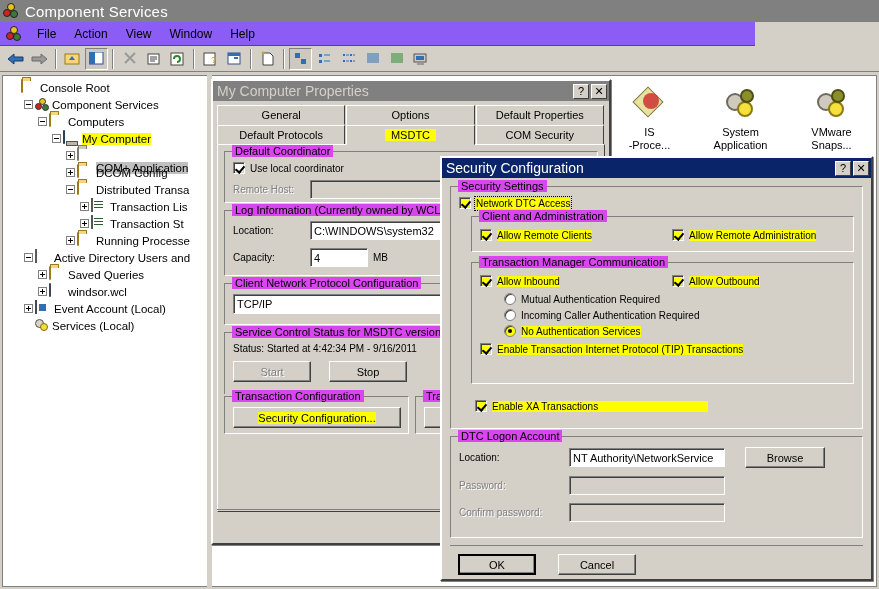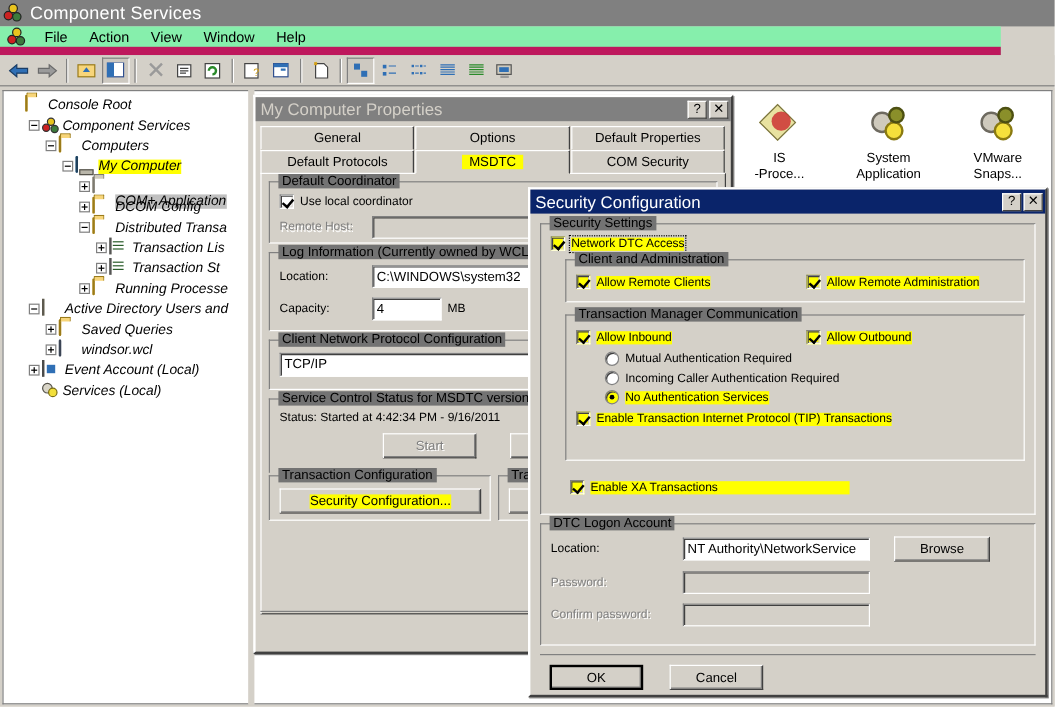--- a/index.html
+++ b/index.html
@@ -24,24 +24,24 @@
     background: #808080;
     display: flex; align-items: center;
     padding-left: 3px;
   }
   .main-title-text {
     color: #ffffff; font-size: 15px; margin-left: 6px; letter-spacing: .2px;
   }
 
   
   .menubar {
-    position: absolute; left: 0; top: 22px; width: 834px; height: 24px;
-    background: #86efac;
+    position: absolute; left: 0; top: 22px; width: 755px; height: 24px;
+    background: #8b5cf6;
     display: flex; align-items: center;
-    border-bottom: 7px solid #be185d;
+    border-bottom: 1px solid #be185d;
     padding-left: 2px;
   }
   .menu-item {
     padding: 3px 9px; font-size: 12px; color: #000;
     white-space: nowrap;
   }
 
   
   .toolbar {
     position: absolute; left: 0; top: 46px; width: 879px; height: 26px;
@@ -66,21 +66,20 @@
   .console-body {
     position: absolute; left: 0; top: 73px; width: 879px; height: 516px;
     background: #d4d0c8;
   }
   .tree-pane {
     position: absolute; left: 2px; top: 2px; width: 205px; height: 512px;
     background: #ffffff;
     border: 1px solid #808080;
     border-right: none;
     overflow: hidden;
-    font-style: italic;
   }
   .splitter {
     position: absolute; left: 207px; top: 2px; width: 5px; height: 512px;
     background: #d4d0c8;
   }
   .list-pane {
     position: absolute; left: 212px; top: 2px; width: 665px; height: 512px;
     background: #ffffff;
     border: 1px solid #808080;
     border-left: none;
@@ -202,21 +201,21 @@
     border: 1px solid; border-color: #ffffff #404040 #404040 #ffffff;
     margin: -1px 4px 0 4px; padding: 6px;
     background: #d4d0c8; position: relative;
   }
 
   
   .group { border: 1px solid #808080; border-right-color: #ffffff;
            border-bottom-color: #ffffff;
            margin: 0 0 7px 0; padding: 10px 8px 8px 8px; position: relative; }
   .group > .legend {
-    position: absolute; top: -7px; left: 7px; background: #737373;
+    position: absolute; top: -7px; left: 7px; background: #d946ef;
     padding: 0 3px; font-size: 11px; color: #000; white-space: nowrap; text-align: center;
   }
 
   
   .chk { width: 12px; height: 12px; background: #ffffff;
          border: 1px solid; border-color: #808080 #ffffff #ffffff #808080;
          box-shadow: inset 1px 1px 0 #404040, inset -1px -1px 0 #d4d0c8;
          position: relative; flex: none; }
   .chk.on::after {
     content: ""; position: absolute; left: 3px; top: 1px;
@@ -655,21 +654,21 @@
       </div>
 
       <div class="group" style="height:42px;">
         <span class="legend">Client Network Protocol Configuration</span>
         <div class="field" style="width:355px;height:20px;">TCP/IP</div>
       </div>
 
       <div class="group" style="height:62px; border-bottom:none; margin-bottom:2px;">
         <span class="legend">Service Control Status for MSDTC version</span>
         <div class="lbl" style="margin-bottom:7px;">Status: Started at 4:42:34 PM - 9/16/2011</div>
-        <div style="display:flex; gap:28px;justify-content:center;">
+        <div style="display:flex; gap:18px;">
           <span class="btn disabled" style="width:78px;">Start</span>
           <span class="btn" style="width:78px;">Stop</span>
         </div>
       </div>
 
       <div style="display:flex; gap:6px;">
         <div class="group" style="width:185px; height:38px; padding:12px 8px 6px 8px;">
           <span class="legend">Transaction Configuration</span>
           <span class="btn" style="width:168px; margin-top:-2px;">
             <span class="hl">Security Configuration...</span>

